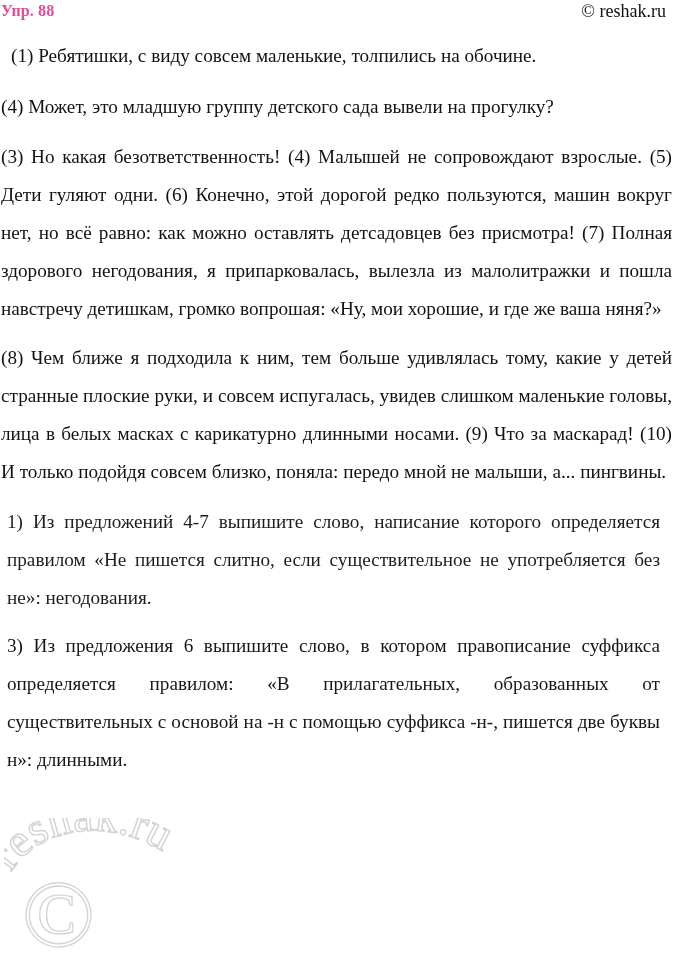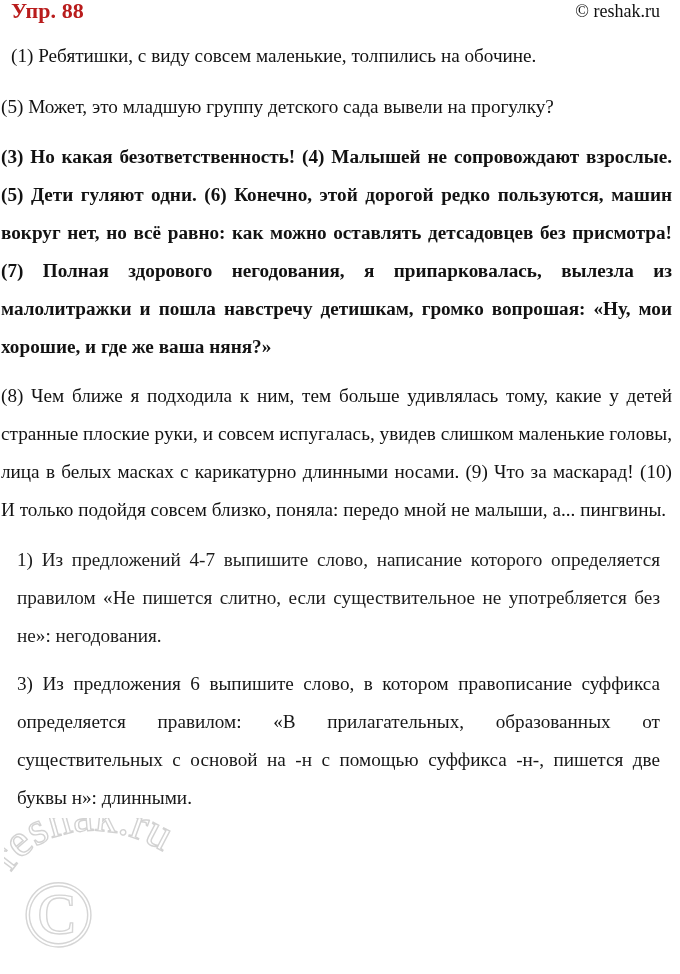--- a/index.html
+++ b/index.html
@@ -31,33 +31,33 @@
     left: 0px;
     width: 680px;
     height: 30px;
     display: flex;
     align-items: flex-start;
     justify-content: space-between;
   }
   .header-title {
     font-family: "Liberation Serif", "DejaVu Serif", serif;
     font-weight: bold;
-    font-size: 22px;
+    font-size: 16px;
     line-height: 22px;
     letter-spacing: 0.1px;
-    color: #b91c1c;
-    padding-left: 11px;
+    color: #ec4899;
+    padding-left: 1px;
   }
   .header-credit {
     font-family: "Liberation Serif", "DejaVu Serif", serif;
     font-weight: normal;
     font-size: 18px;
     line-height: 22px;
     color: #111111;
-    padding-right: 20px;
+    padding-right: 14px;
     white-space: nowrap;
   }
 
   
   .content {
     position: absolute;
     top: 30px;
     left: 0px;
     width: 680px;
   }
@@ -74,32 +74,32 @@
     width: 680px;
     hyphens: none;
   }
   .para.last-line-left { text-align-last: left; }
 
   .para.indent { text-indent: 10px; }
 
   
   .para.p1 { margin-top: 7px; margin-bottom: 13px; }
   .para.p2 { margin-bottom: 12px; }
-  .para.p3 { margin-bottom: 11px; font-weight: bold; }
+  .para.p3 { margin-bottom: 11px; }
   .para.p4 { margin-bottom: 12px; }
 
   
   .task {
     font-size: 19.2px;
     line-height: 38px;
     text-align: justify;
     text-align-last: left;
     color: #171717;
     margin: 0 0 8px 0;
-    padding: 0 2px 0 17px;
+    padding: 0 2px 0 7px;
     box-sizing: border-box;
     width: 662px;
   }
   .task.t1 { color: #1d1d1d; margin-bottom: 10px; }
   .task.t2 { margin-bottom: 10px; }
   .task.t3 { margin-bottom: 0; }
 
   
   .watermark {
     position: absolute;
@@ -120,21 +120,21 @@
 
   <div class="header">
     <div class="header-title">Упр. 88</div>
     <div class="header-credit">© reshak.ru</div>
   </div>
 
   <div class="content">
 
     <p class="para p1 indent last-line-left">(1) Ребятишки, с виду совсем маленькие, толпились на обочине.</p>
 
-    <p class="para p2 last-line-left">(5) Может, это младшую группу детского сада вывели на прогулку?</p>
+    <p class="para p2 last-line-left">(4) Может, это младшую группу детского сада вывели на прогулку?</p>
 
     <p class="para p3">(3) Но какая безответственность! (4) Малышей не сопровождают взрослые. (5) Дети гуляют одни. (6) Конечно, этой дорогой редко пользуются, машин вокруг нет, но всё равно: как можно оставлять детсадовцев без присмотра! (7) Полная здорового негодования, я припарковалась, вылезла из малолитражки и пошла навстречу детишкам, громко вопрошая: «Ну, мои хорошие, и где же ваша няня?»</p>
 
     <p class="para p4 last-line-left">(8) Чем ближе я подходила к ним, тем больше удивлялась тому, какие у детей странные плоские руки, и совсем испугалась, увидев слишком маленькие головы, лица в белых масках с карикатурно длинными носами. (9) Что за маскарад! (10) И только подойдя совсем близко, поняла: передо мной не малыши, а... пингвины.</p>
 
     <p class="task t1">1) Из предложений 4-7 выпишите слово, написание которого определяется правилом «Не пишется слитно, если существительное не употребляется без не»: негодования.</p>
 
 
     <p class="task t3">3) Из предложения 6 выпишите слово, в котором правописание суффикса определяется правилом: «В прилагательных, образованных от существительных с основой на -н с помощью суффикса -н-, пишется две буквы н»: длинными.</p>
 

